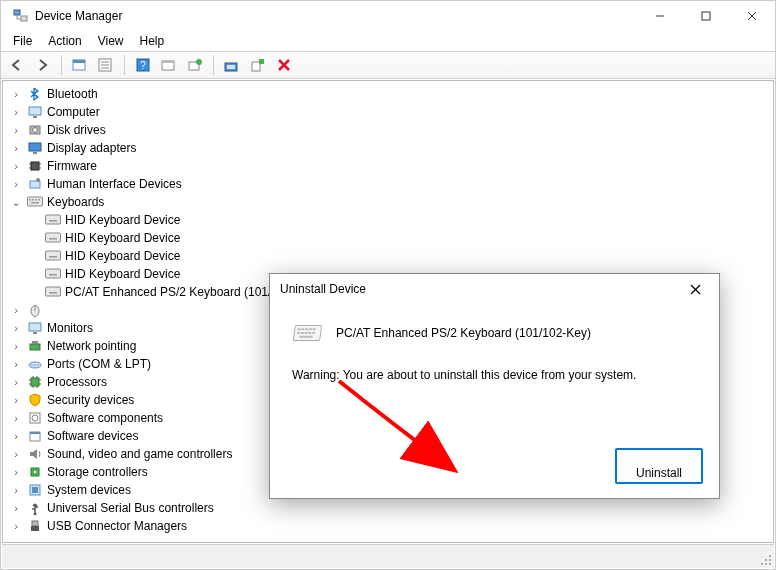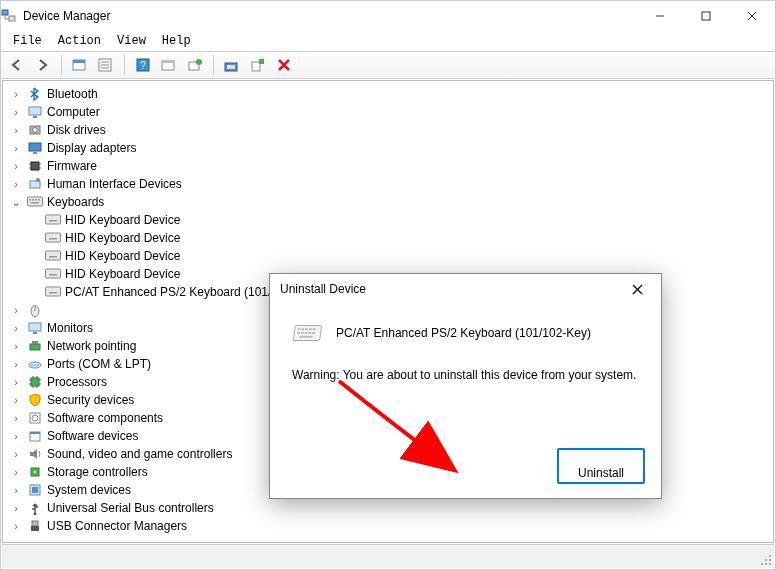--- a/index.html
+++ b/index.html
@@ -13,41 +13,40 @@
     height: 570px;
     overflow: hidden;
     position: relative;
     border: 1px solid #ccc;
   }
   
   .titlebar {
     height: 30px;
     display: flex;
     align-items: center;
-    padding-left: 0;
+    padding-left: 12px;
     background: #fff;
   }
   .titlebar .app-icon {
     width: 16px; height: 16px; margin-right: 6px;
     display:flex;align-items:center;justify-content:center;
   }
   .titlebar .title { flex: 1; font-size: 12px; }
   .titlebar .winbtns { display: flex; }
   .titlebar .winbtn {
     width: 46px; height: 30px; display:flex;align-items:center;justify-content:center;
     color:#555;
   }
   
   .menubar {
     height: 20px;
     display:flex;
     align-items:center;
     padding: 0 4px;
     font-size: 12px;
-    font-family: Liberation Mono, monospace;
   }
   .menubar .menuitem { padding: 2px 8px; }
   
   .toolbar {
     height: 28px;
     border-top:1px solid #d0d0d0;
     border-bottom:1px solid #d0d0d0;
     background:linear-gradient(#fdfdfd,#f4f4f4);
     display:flex;
     align-items:center;
@@ -81,21 +80,21 @@
     position:absolute; bottom:1px; left:1px; right:1px; height:24px;
     border-top:1px solid #d0d0d0; background:#f0f0f0;
   }
   .statusbar .grip {
     position:absolute; right:2px; bottom:2px; width:14px;height:14px;
   }
   
   .dialog {
     position:absolute;
     left:268px; top:272px;
-    width:393px; height:226px;
+    width:451px; height:226px;
     background:#fff;
     border:1px solid #888;
     box-shadow:0 6px 24px rgba(0,0,0,0.35);
     font-size:12px;
   }
   .dialog .dlg-title {
     height:30px; display:flex;align-items:center;
     padding:0 10px; font-size:12px;
   }
   .dialog .dlg-close {

